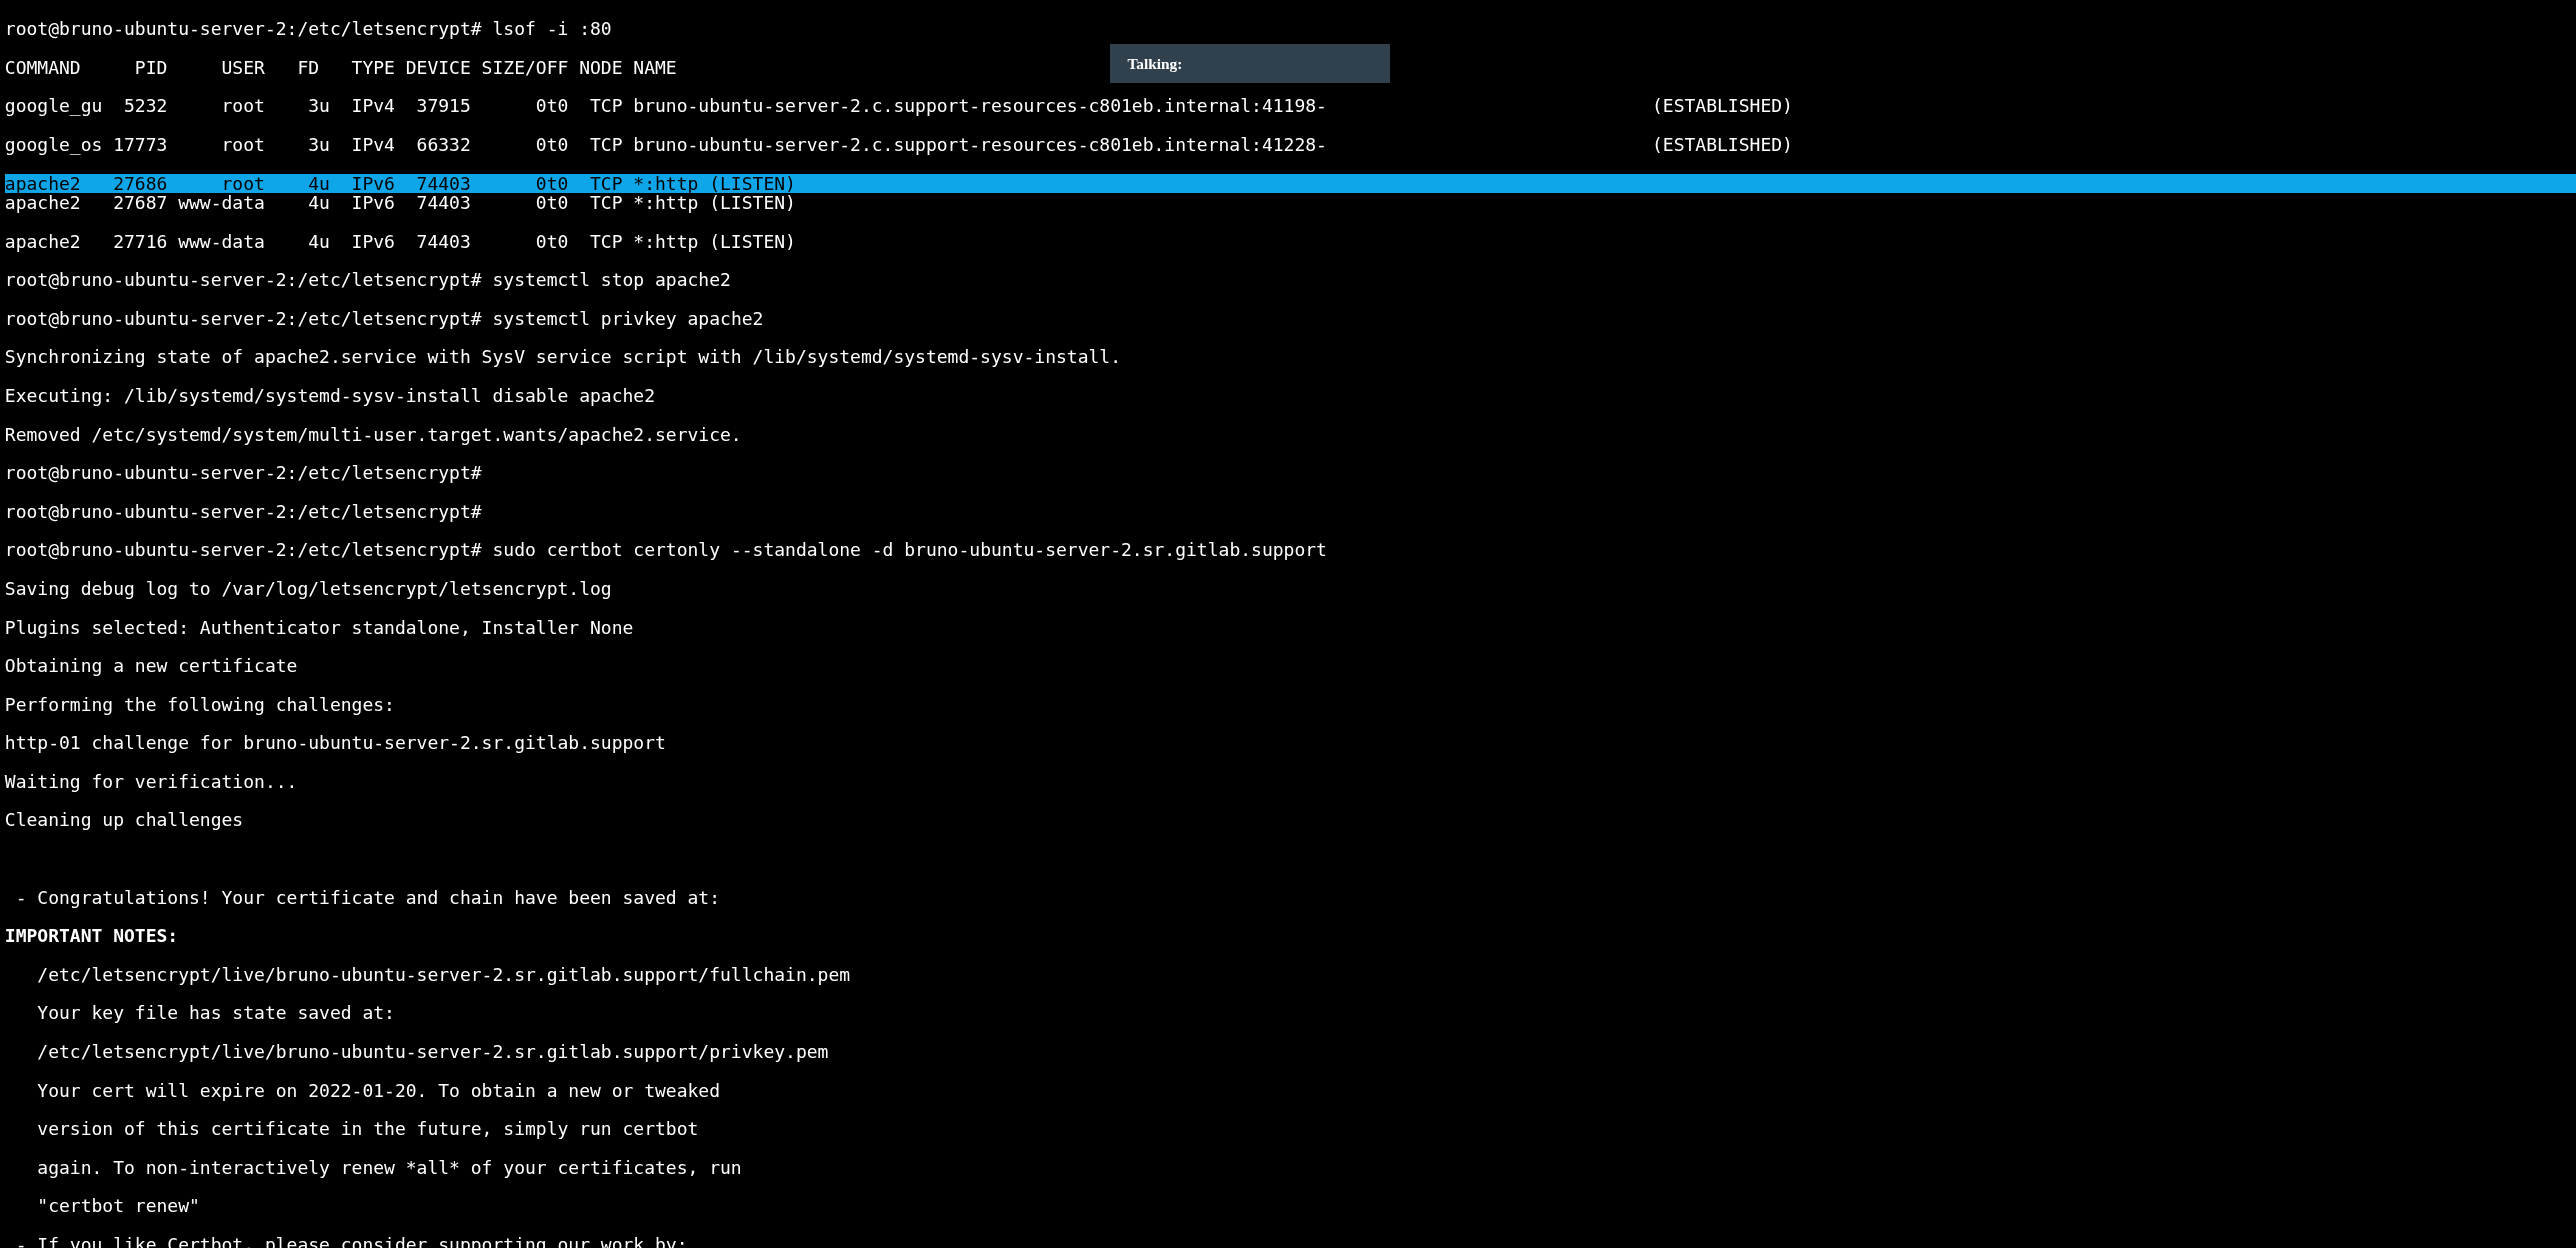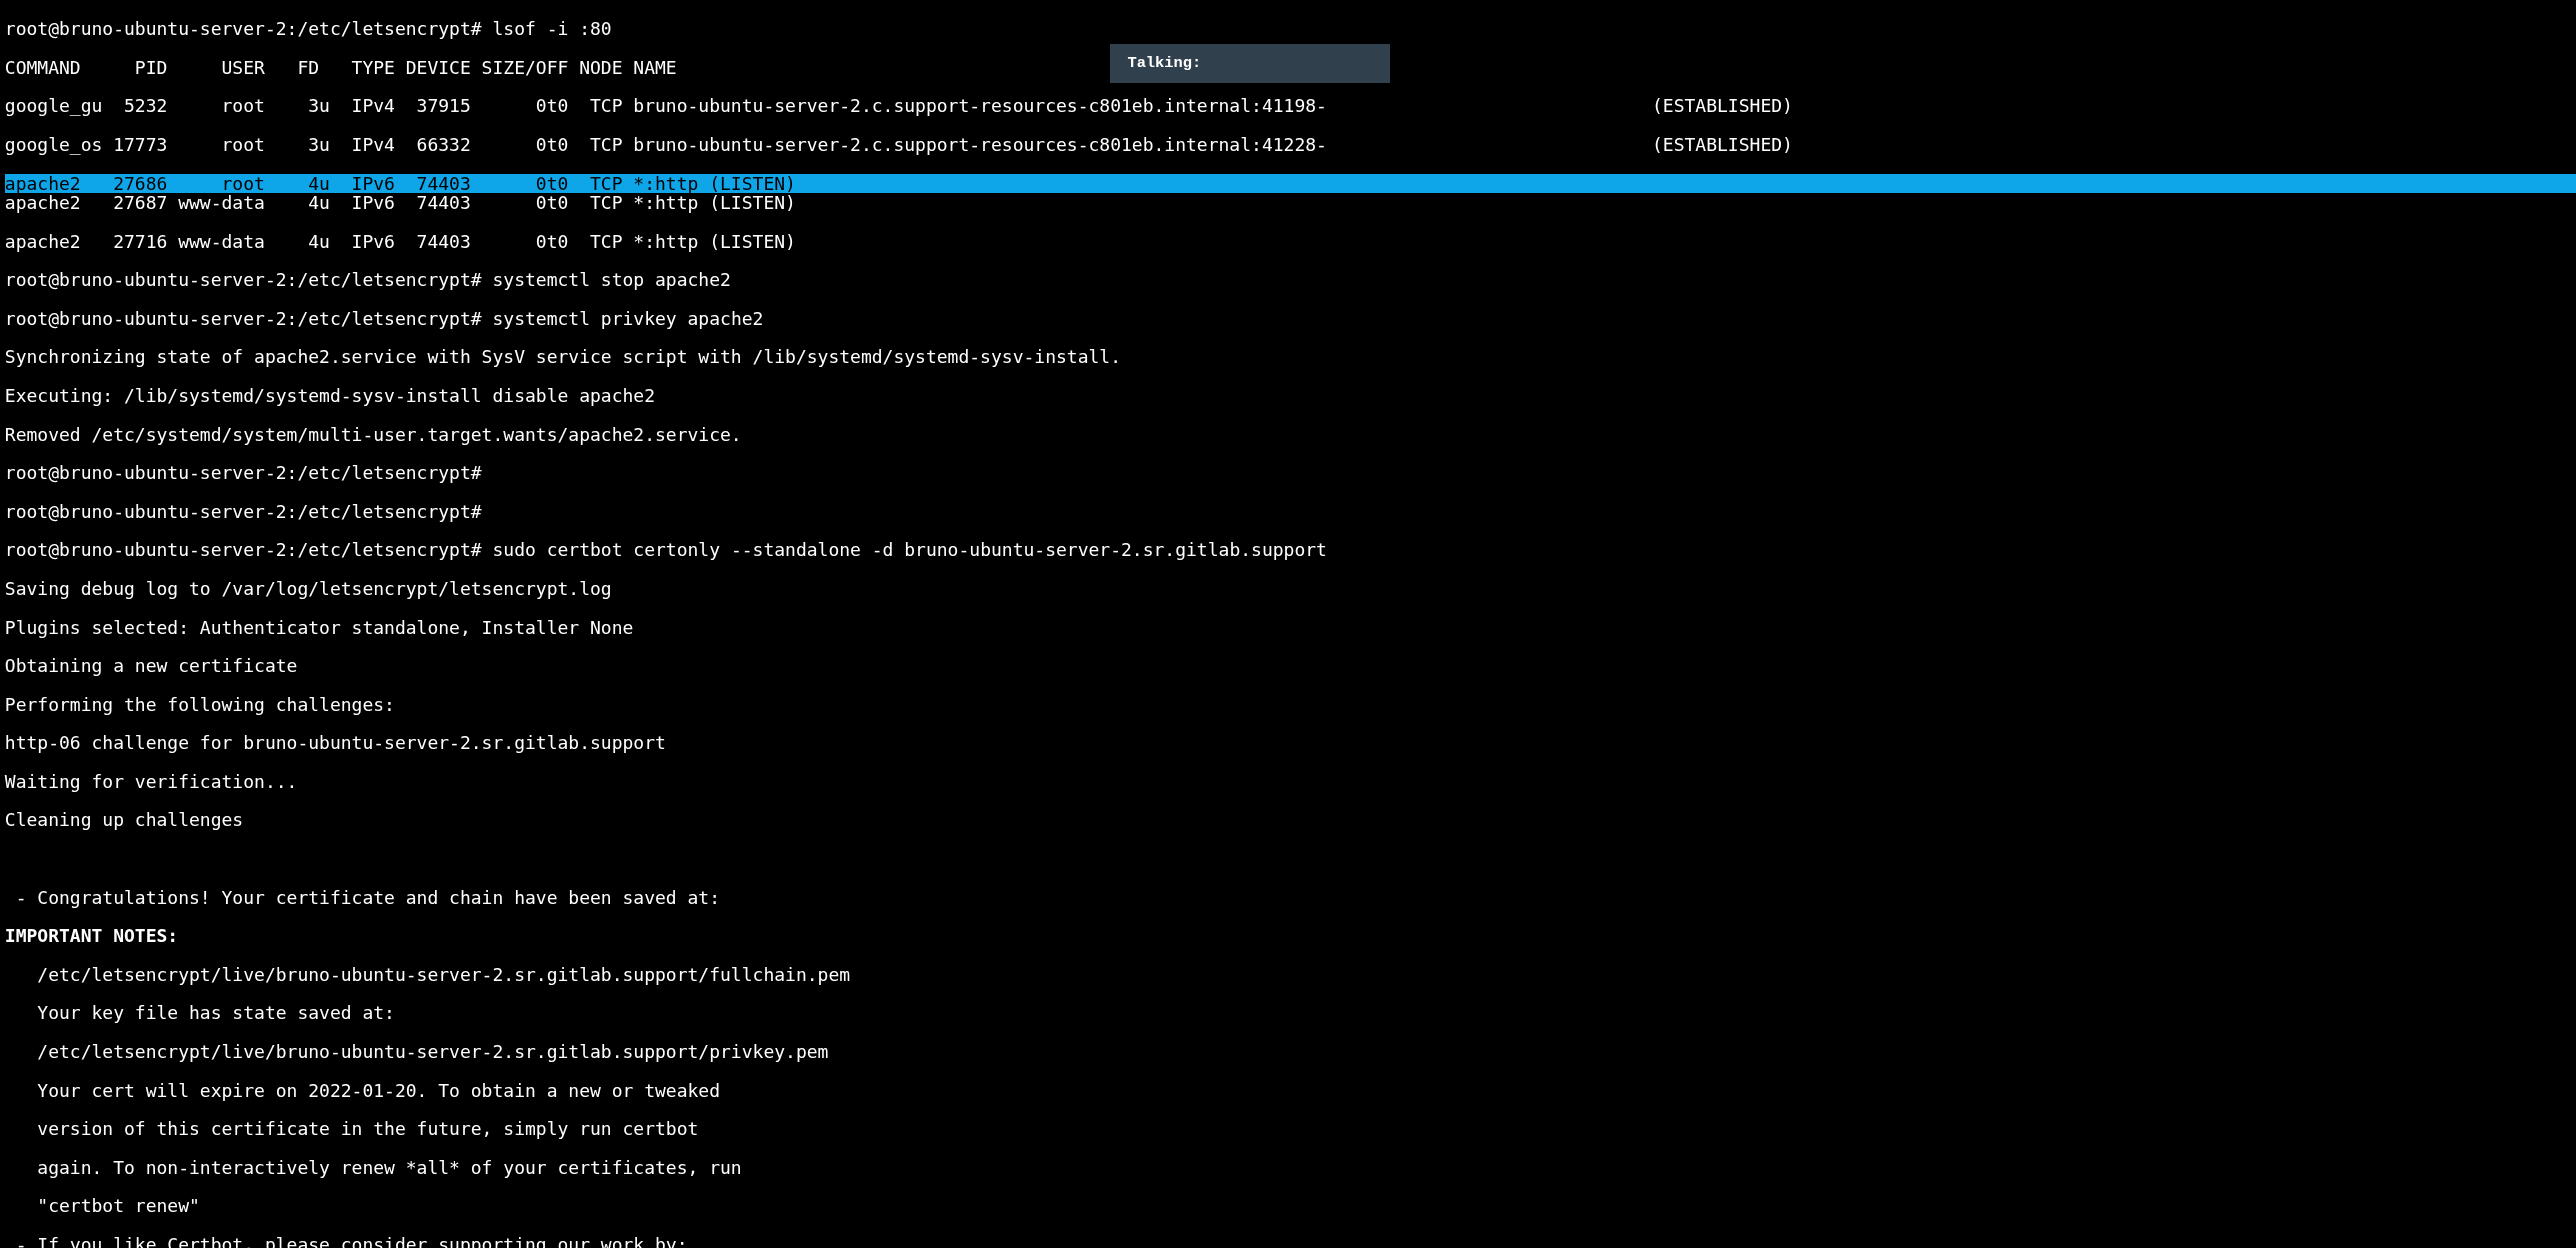--- a/index.html
+++ b/index.html
@@ -31,21 +31,21 @@
   }
   .bold { font-weight: bold; }
   .notif {
     position: absolute;
     top: 44px;
     left: 1110px;
     width: 280px;
     height: 39px;
     background: #31404d;
     color: #fff;
-    font-family: Liberation Mono, monospace;
+    font-family: Liberation Serif, serif;
     font-size: 15.4px;
     font-weight: bold;
     padding: 9.6px 17.4px;
     display: flex;
     align-items: center;
     z-index: 10;
   }
 </style>
 </head>
 <body>
@@ -67,21 +67,21 @@
 <div class="line">Synchronizing state of apache2.service with SysV service script with /lib/systemd/systemd-sysv-install.</div>
 <div class="line">Executing: /lib/systemd/systemd-sysv-install disable apache2</div>
 <div class="line">Removed /etc/systemd/system/multi-user.target.wants/apache2.service.</div>
 <div class="line"><span>root@bruno-ubuntu-server-2:/etc/letsencrypt#</span> </div>
 <div class="line"><span>root@bruno-ubuntu-server-2:/etc/letsencrypt#</span> </div>
 <div class="line"><span>root@bruno-ubuntu-server-2:/etc/letsencrypt#</span> <span>sudo certbot certonly --standalone -d bruno-ubuntu-server-2.sr.gitlab.support</span></div>
 <div class="line">Saving debug log to /var/log/letsencrypt/letsencrypt.log</div>
 <div class="line">Plugins selected: Authenticator standalone, Installer None</div>
 <div class="line">Obtaining a new certificate</div>
 <div class="line">Performing the following challenges:</div>
-<div class="line">http-06 challenge for bruno-ubuntu-server-2.sr.gitlab.support</div>
+<div class="line">http-01 challenge for bruno-ubuntu-server-2.sr.gitlab.support</div>
 <div class="line">Waiting for verification...</div>
 <div class="line">Cleaning up challenges</div>
 <div class="line"> </div>
 <div class="line"> - Congratulations! Your certificate and chain have been saved at:</div>
 <div class="line bold">IMPORTANT NOTES:</div>
 <div class="line">   /etc/letsencrypt/live/bruno-ubuntu-server-2.sr.gitlab.support/fullchain.pem</div>
 <div class="line">   Your key file has state saved at:</div>
 <div class="line">   /etc/letsencrypt/live/bruno-ubuntu-server-2.sr.gitlab.support/privkey.pem</div>
 <div class="line">   Your cert will expire on 2022-01-20. To obtain a new or tweaked</div>
 <div class="line">   version of this certificate in the future, simply run certbot</div>

